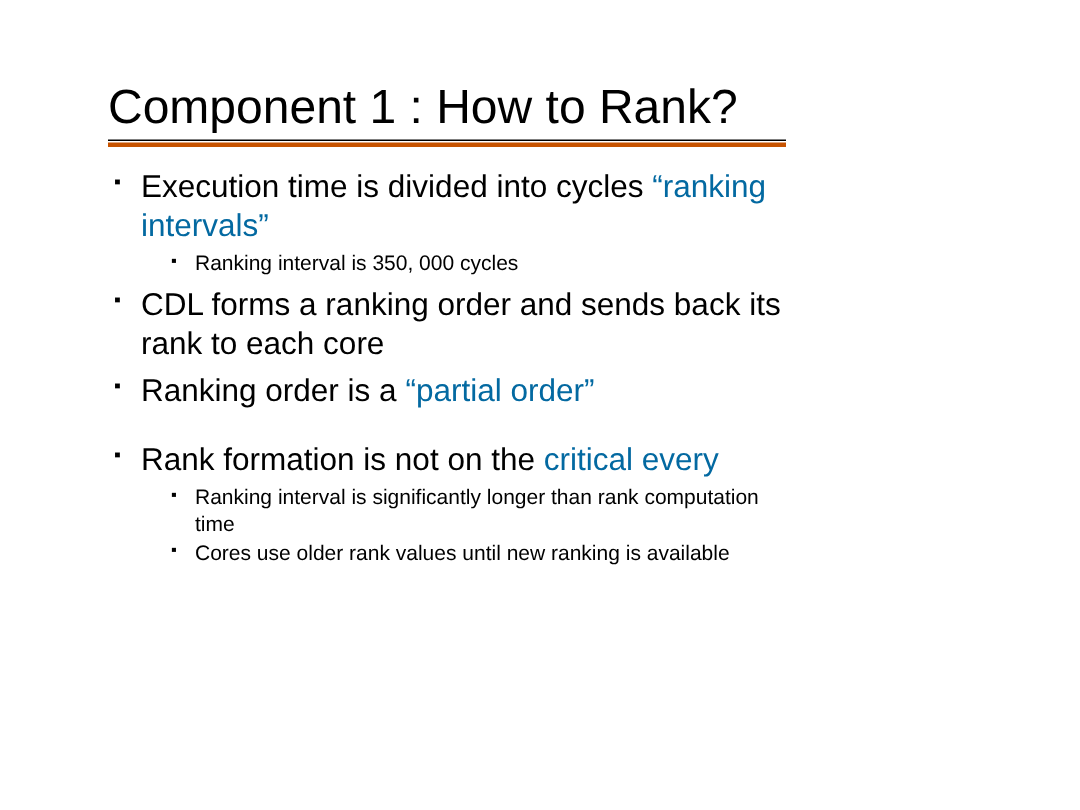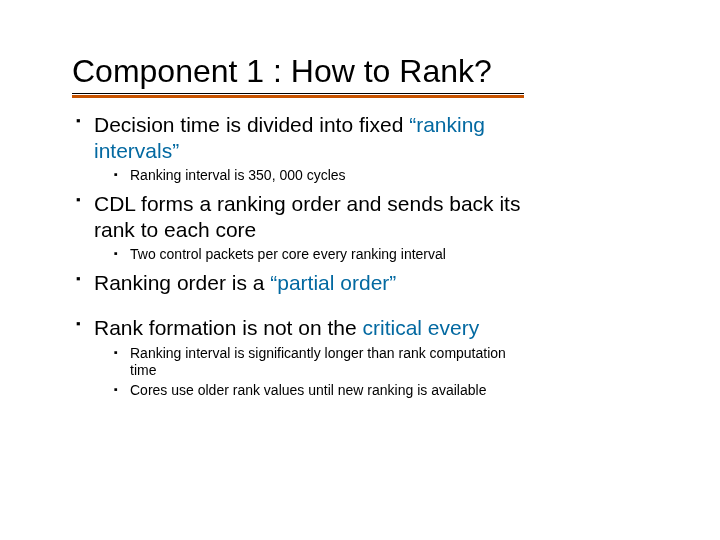--- a/index.html
+++ b/index.html
@@ -85,32 +85,29 @@
 
 <div class="slide">
 
   <h1 class="title">Component 1 : How to Rank?</h1>
   <hr class="rule-thin">
   <hr class="rule-thick">
 
   <ul class="top">
 
     <li>
-      <span>Decision time is divided into fixed </span><span class="accent">“ranking intervals”</span>
+      <span>Execution time is divided into cycles </span><span class="accent">“ranking intervals”</span>
       <ul class="sub">
         <li>Ranking interval is 350, 000 cycles</li>
       </ul>
     </li>
 
 
     <li>
       <span>CDL forms a ranking order and sends back its rank to each core</span>
-      <ul class="sub">
-        <li>Two control packets per core every ranking interval</li>
-      </ul>
     </li>
 
     <li>
       <span>Ranking order is a </span><span class="accent">“partial order”</span>
     </li>
 
     <li class="gap" style="padding: 0px; margin: 0px; list-style: none;"></li>
 
     <li>
       <span>Rank formation is </span><span style="">not</span><span> on the </span><span class="accent">critical every</span>

